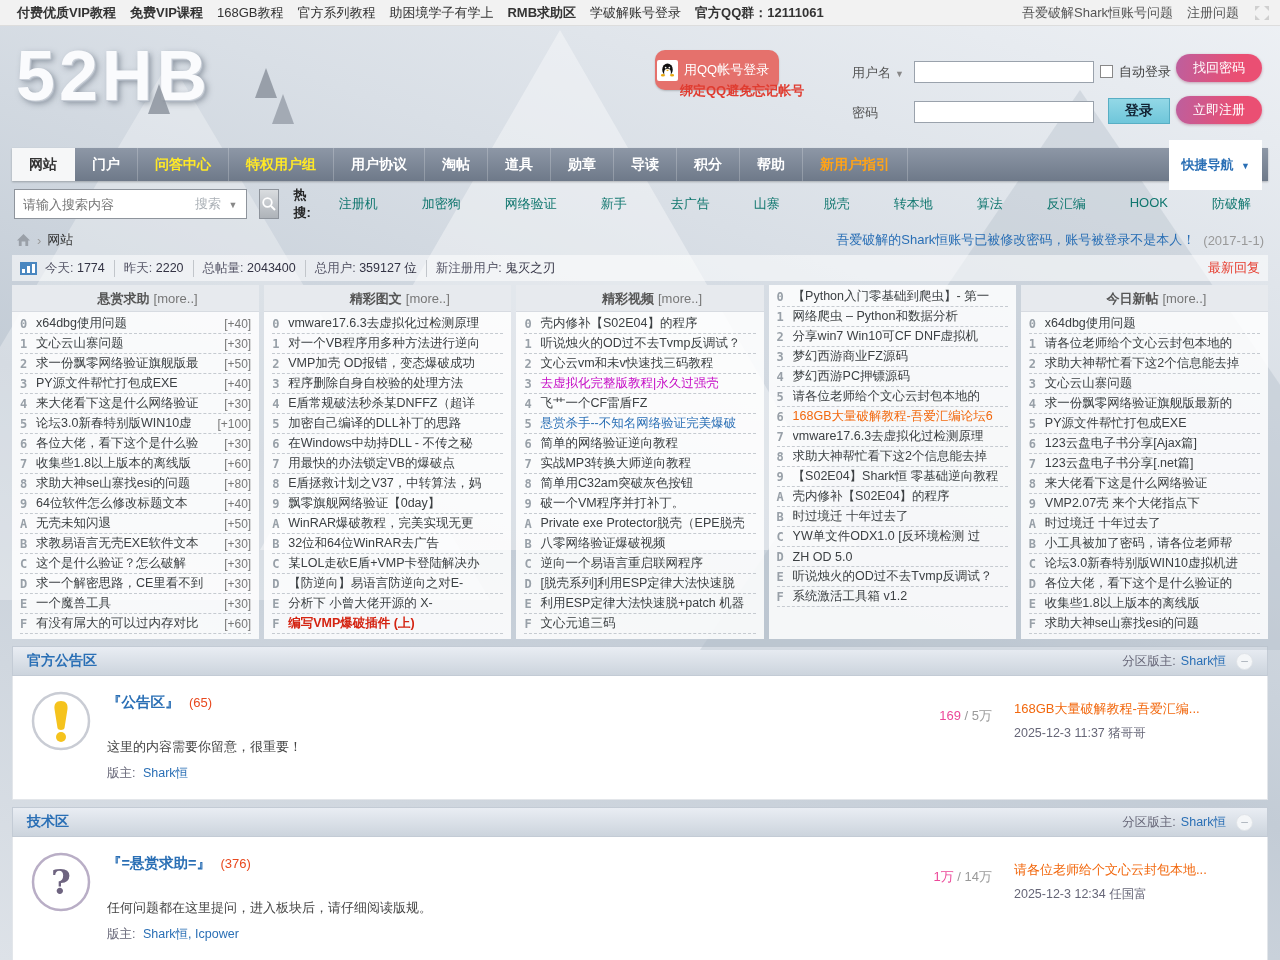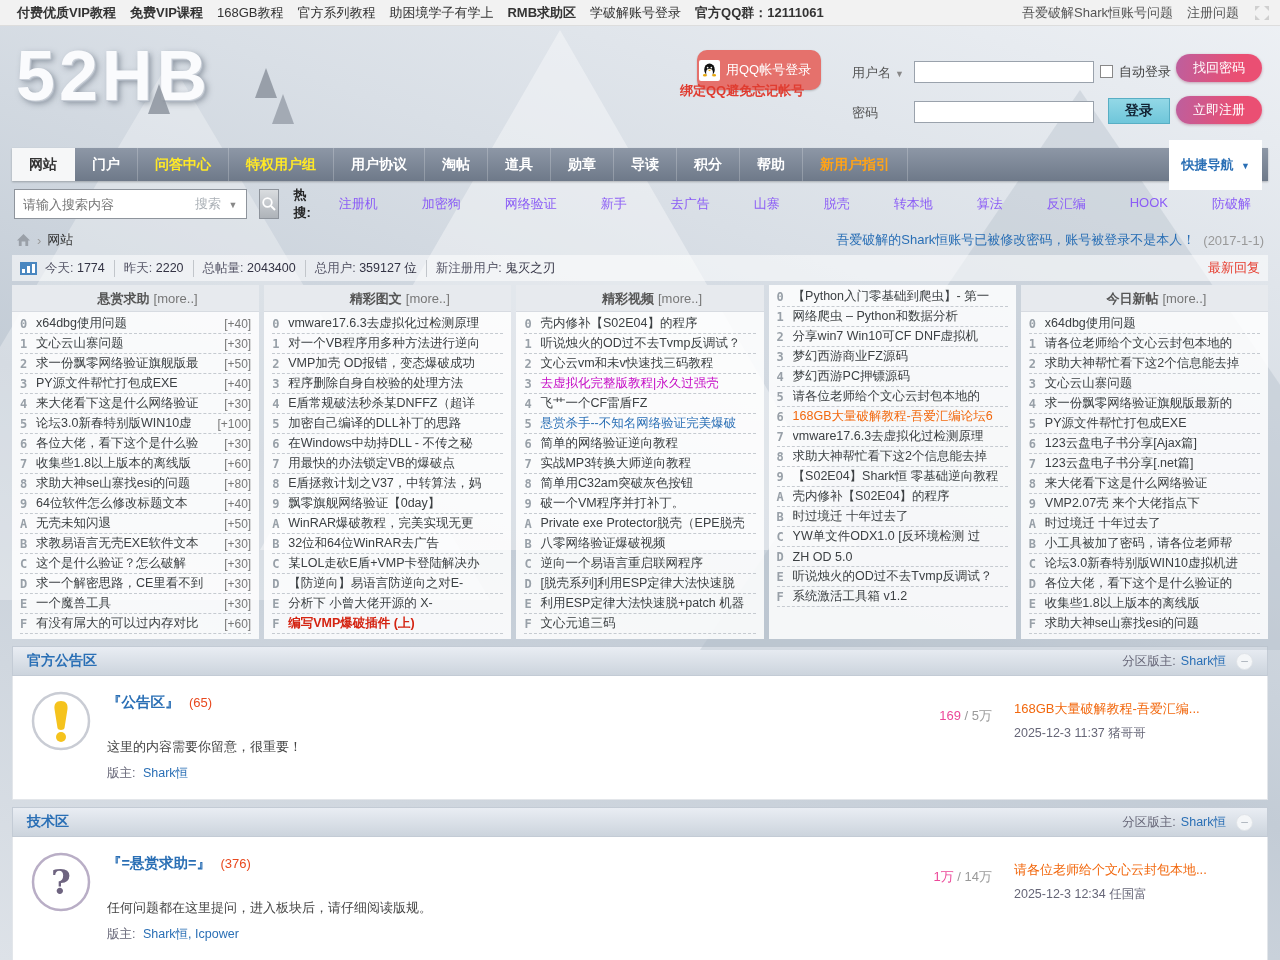--- a/index.html
+++ b/index.html
@@ -24,21 +24,21 @@
   .red { color:#e01800; } .blue { color:#1414d8; } .bold { font-weight:bold; }
   .expand-ic { width:16px; height:16px; margin-left:8px; cursor:pointer; }
 
   
   .header { position:relative; z-index:4; height:122px; }
   .logo { position:absolute; left:16px; top:10px; font-size:70px; font-weight:800; letter-spacing:4px;
     color:#fafbfd; text-shadow:1px 1px 0 #c9cfd7,2px 2px 0 #aeb6c1,3px 3px 6px rgba(70,80,95,.55); cursor:pointer; }
   .tree { position:absolute; width:0; height:0; border-left:11px solid transparent; border-right:11px solid transparent; border-bottom:30px solid #8d949f; opacity:.85; }
   .tree:after { content:""; }
   .t1 { left:148px; top:58px; } .t2 { left:255px; top:42px; } .t3 { left:272px; top:68px; border-bottom-color:#9aa1ab; }
-  .qq-btn { position:absolute; left:697px; top:24px; height:40px; display:flex; align-items:center;
+  .qq-btn { position:absolute; left:655px; top:24px; height:40px; display:flex; align-items:center;
     background:#e5716c; border-radius:10px; padding:0 10px 0 2px; color:#fff; font-size:13px; cursor:pointer; box-shadow:0 1px 2px rgba(0,0,0,.2); }
   .qq-ic { width:21px; height:21px; background:#fff; border-radius:2px; margin-right:6px; display:flex; align-items:center; justify-content:center; }
   .qq-tip { position:absolute; left:680px; top:56px; color:#e03c30; font-size:13px; font-weight:bold; }
   .lg-label { position:absolute; color:#555; font-size:13px; }
   .dd-arrow { font-size:9px; color:#888; margin-left:4px; }
   .lg-input { position:absolute; width:180px; height:22px; border:1px solid #9aa2ac; background:#fff; font-size:13px; padding:0 5px; }
   .chk { position:absolute; left:1100px; top:39px; width:13px; height:13px; border:1px solid #888; background:#fff; cursor:pointer; }
   .chk-label { position:absolute; left:1119px; top:37px; font-size:13px; color:#444; }
   .login-btn { position:absolute; left:1108px; top:72px; width:62px; height:26px; background:linear-gradient(180deg,#93d8e6,#6fc6da);
     border:1px solid #58aec4; color:#123; font-size:14px; font-weight:bold; cursor:pointer; }
@@ -58,21 +58,21 @@
 
   
   .search-row { position:relative; z-index:4; height:46px; display:flex; align-items:center; padding:0 14px; }
   .search-box { display:flex; align-items:center; width:344px; height:30px; border:1px solid #8e949c; background:#fff; }
   .search-box input { flex:1; border:none; outline:none; font-size:13px; padding:0 8px; color:#333; min-width:0; }
   .search-type { flex:none; color:#aab0b6; font-size:13px; padding:0 8px; cursor:pointer; }
   .search-btn { width:30px; height:30px; margin-left:12px; border:1px solid #8e949c;
     background:linear-gradient(180deg,#d9dcdf,#aeb3b9); display:flex; align-items:center; justify-content:center; cursor:pointer; }
   .hot { margin-left:14px; font-size:13px; color:#222; display:flex; align-items:center; flex-wrap:nowrap; overflow:hidden; }
   .hot b { margin-right:6px; }
-  .hot a { color:#8b5cf6; margin:0 22px; white-space:nowrap; }
+  .hot a { color:#0f766e; margin:0 22px; white-space:nowrap; }
 
   
   .crumb-row { position:relative; z-index:4; height:26px; display:flex; align-items:center; padding:0 16px; font-size:13px; }
   .crumb-sep { color:#999; margin:0 6px; }
   .crumb-site { color:#333; }
   .crumb-row .notice { margin-left:auto; color:#2a6fb5; }
   .crumb-row .notice-date { color:#999; margin-left:8px; }
 
   
   .stats-row { position:relative; z-index:4; height:26px; margin:2px 12px 0; background:rgba(255,255,255,.55);

